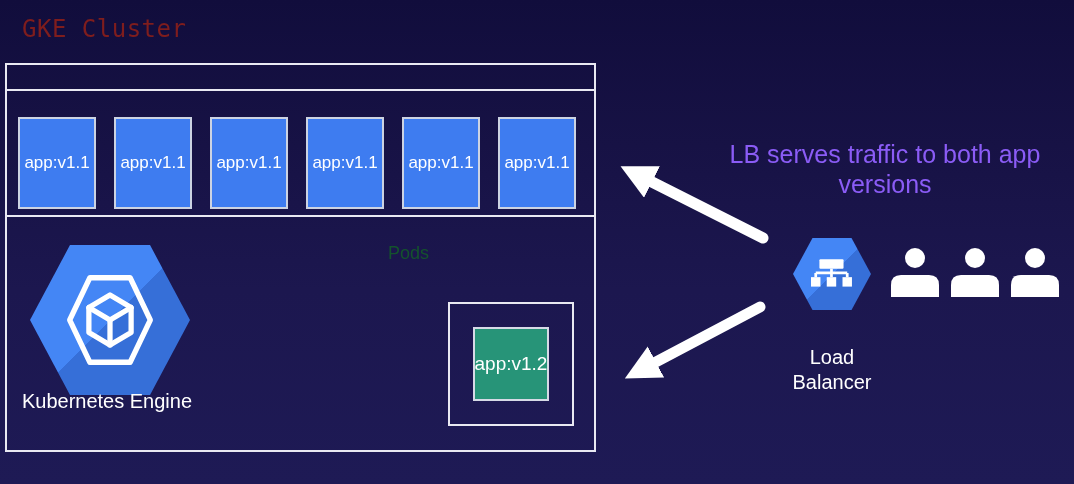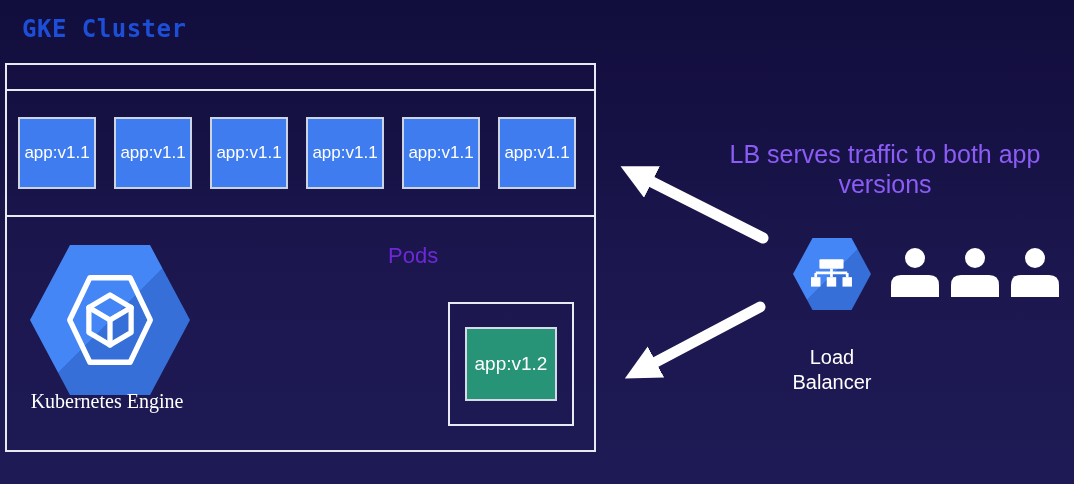--- a/index.html
+++ b/index.html
@@ -4,61 +4,61 @@
 <style>
   html,body{margin:0;padding:0;}
   body{
     width:1074px;height:484px;overflow:hidden;position:relative;
     background:linear-gradient(180deg,#110d3c 0%,#171245 30%,#1c174f 60%,#1e1a55 100%);
     font-family:"Liberation Sans",sans-serif;color:#ffffff;
   }
   .abs{position:absolute;}
   .diagram-title{
     left:22px;top:15px;font-family:"DejaVu Sans Mono","Liberation Mono",monospace;
-    font-weight:bold;font-size:24px;letter-spacing:0.5px;color:#1d4ed8;
+    font-weight:normal;font-size:24px;letter-spacing:0.5px;color:#7f1d1d;
   }
   .cluster-box{
     left:5px;top:63px;width:591px;height:389px;
     border:2px solid #e9e9f2;box-sizing:border-box;
   }
   .cluster-header-strip{
     position:absolute;left:0;top:0;width:100%;height:26px;
     border-bottom:2px solid #e9e9f2;box-sizing:border-box;
   }
   .pods-divider{
     position:absolute;left:0;top:150px;width:100%;height:2px;background:#e9e9f2;
   }
   .pods-row{
     left:18px;top:117px;display:flex;gap:18px;
   }
   .pod-v1{
-    width:78px;height:72px;background:#3e7cf0;border:2px solid #ccd3e2;
+    width:78px;height:92px;background:#3e7cf0;border:2px solid #ccd3e2;
     box-sizing:border-box;display:flex;align-items:center;justify-content:center;
     font-size:17px;color:#ffffff;
   }
   .pods-label{
-    left:388px;top:243px;font-size:22px;color:#6d28d9;
+    left:388px;top:243px;font-size:18px;color:#14532d;
   }
   .v2-outline-box{
     left:448px;top:302px;width:126px;height:124px;
     border:2px solid #e9e9f2;box-sizing:border-box;
     display:flex;align-items:center;justify-content:center;
   }
   .pod-v2{
-    width:92px;height:74px;background:#279478;border:2px solid #d6dae6;
+    width:76px;height:74px;background:#279478;border:2px solid #d6dae6;
     box-sizing:border-box;display:flex;align-items:center;justify-content:center;
     font-size:19px;color:#ffffff;
   }
   .hexagon{
     clip-path:polygon(25% 0,75% 0,100% 50%,75% 100%,25% 100%,0 50%);
     background:linear-gradient(135deg,#4486f5 0%,#4486f5 50%,#366fd8 50.3%,#366fd8 100%);
     display:flex;align-items:center;justify-content:center;
   }
   .gke-hex{left:30px;top:245px;width:160px;height:150px;}
-  .gke-label{left:7px;top:390px;width:200px;text-align:center;font-size:20px;font-family:Liberation Serif, serif;}
+  .gke-label{left:7px;top:390px;width:200px;text-align:center;font-size:20px;}
   .annotation{
     left:705px;top:140px;width:360px;text-align:center;
     font-size:25px;line-height:1.18;color:#8b5cf6;
   }
   .lb-hex{left:793px;top:238px;width:78px;height:72px;}
   .lb-label{left:772px;top:313px;width:120px;text-align:center;font-size:20px;line-height:1.25;margin-top:32px;}
   .users-row{left:890px;top:248px;display:flex;gap:10px;}
   .arrow-layer{left:0;top:0;width:1074px;height:484px;pointer-events:none;}
 </style>
 </head>

